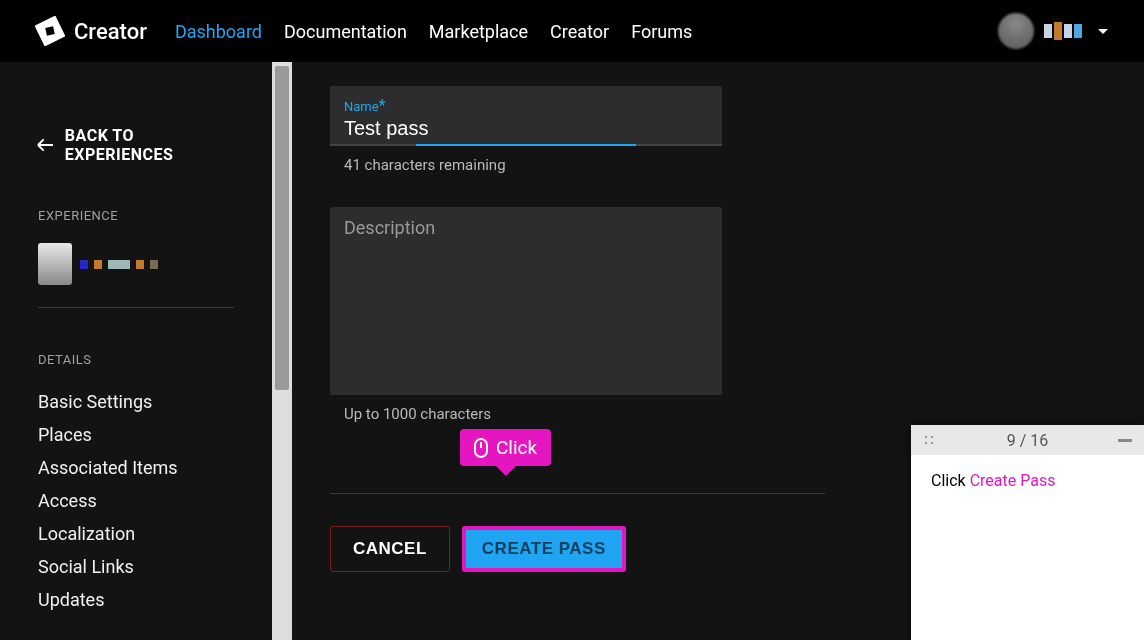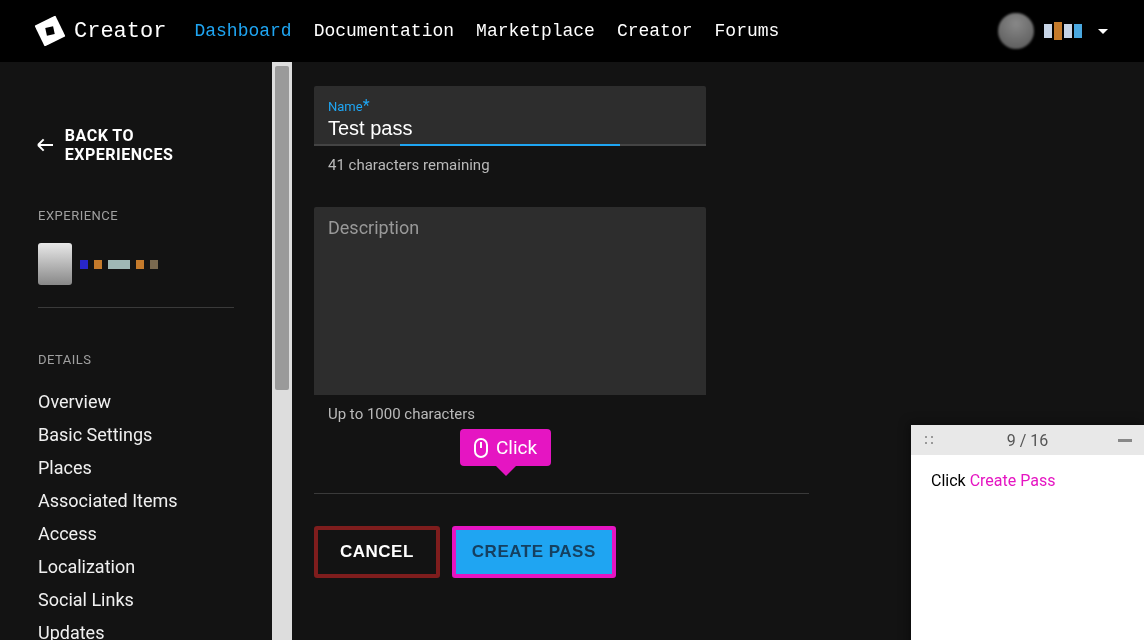--- a/index.html
+++ b/index.html
@@ -13,21 +13,20 @@
       position: relative;
     }
     
     
     .header {
       display: flex;
       align-items: center;
       height: 62px;
       background: #000;
       padding: 16px 36px;
-      font-family: Liberation Mono, monospace;
     }
     .logo-area {
       display: flex;
       align-items: center;
       gap: 10px;
       margin-right: 28px;
     }
     .logo-icon {
       width: 28px;
       height: 28px;
@@ -190,21 +189,21 @@
     .menu-item {
       font-size: 18px;
       color: #f0f0f0;
       padding: 6px 0;
       cursor: pointer;
     }
     
     
     .main {
       flex: 1;
-      padding: 24px 40px 0 22px;
+      padding: 24px 40px 0 38px;
       border-radius: 22px;
     }
     .form-block {
       width: 392px;
     }
     .input-group {
       background: #2d2d2d;
       border-radius: 2px 2px 0 0;
       padding: 10px 14px 6px;
       position: relative;
@@ -270,21 +269,21 @@
       font-size: 17px;
       font-weight: 600;
       letter-spacing: 0.5px;
       cursor: pointer;
       border: none;
       border-radius: 3px;
     }
     .btn-cancel {
       background: transparent;
       color: #fff;
-      border: 4px solid #7f1d1d;
+      border: 1px solid #7f1d1d;
     }
     .btn-create {
       background: #1fa5f2;
       color: #154060;
       border: 4px solid #e515c2;
       padding: 8px 16px;
     }
     
     
     .click-tooltip {
@@ -418,21 +417,20 @@
           <div class="exp-px" style="background:#c47a2b"></div>
           <div class="exp-px wide" style="background:#9fb8b5"></div>
           <div class="exp-px" style="background:#c47a2b"></div>
           <div class="exp-px" style="background:#7a6a50"></div>
         </div>
       </div>
       <hr class="divider">
 
       <div class="section-label">DETAILS</div>
       <div class="menu">
-        <div class="menu-item">Overview</div>
         <div class="menu-item">Basic Settings</div>
         <div class="menu-item">Places</div>
         <div class="menu-item">Associated Items</div>
         <div class="menu-item">Access</div>
         <div class="menu-item">Localization</div>
         <div class="menu-item">Social Links</div>
         <div class="menu-item">Updates</div>
 
       </div>
     </div>

